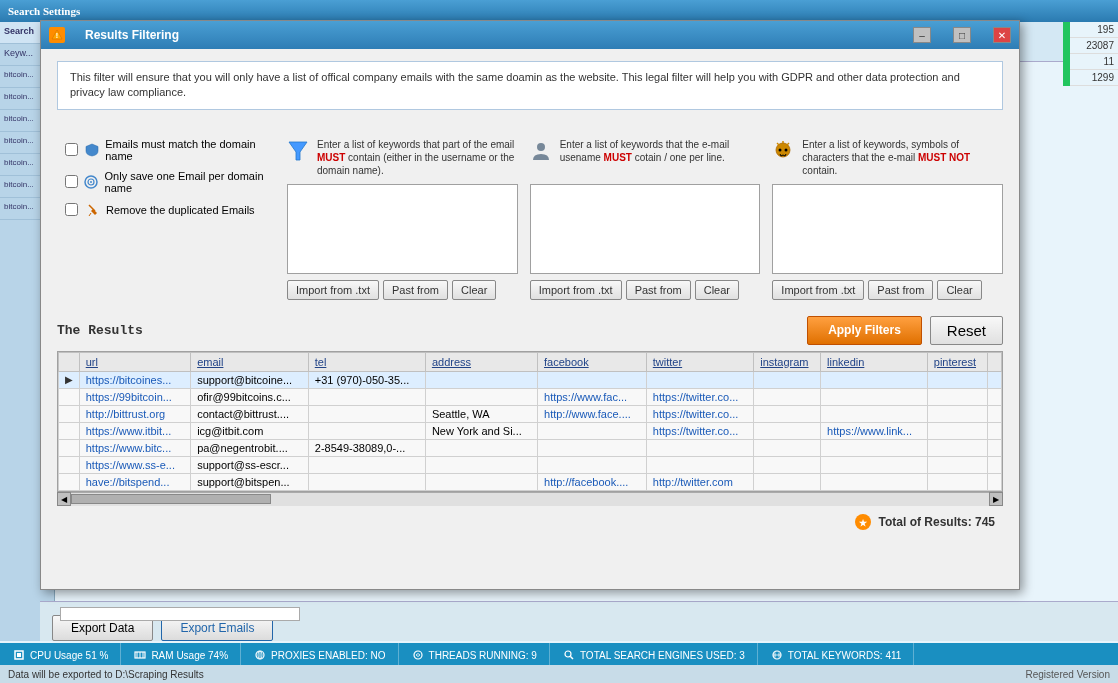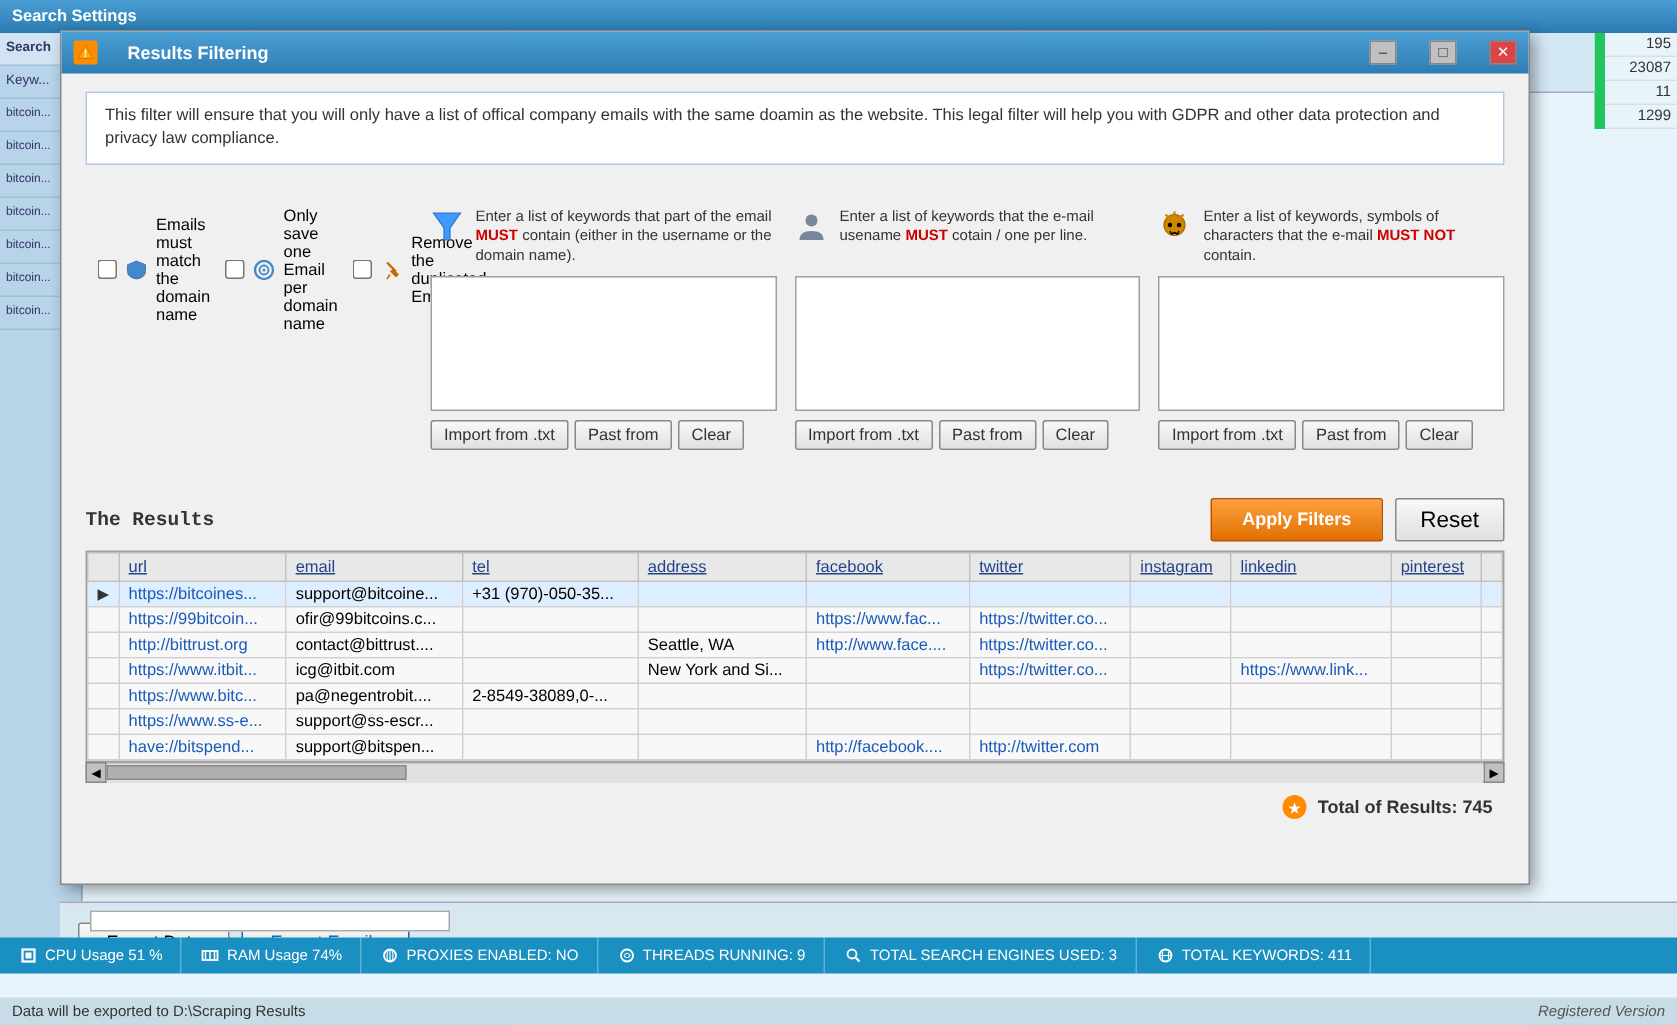--- a/index.html
+++ b/index.html
@@ -24,20 +24,21 @@
 
     .bg-title-bar {
       background: linear-gradient(to bottom, #4a9fd4, #2a7ab0);
       height: 22px;
       display: flex;
       align-items: center;
       padding: 0 8px;
       color: white;
       font-size: 11px;
       font-weight: bold;
+      font-family: Liberation Serif, serif;
     }
     .status-bottom-row {
       position: absolute;
       bottom: 0; left: 0; right: 0;
       height: 18px;
       background: #c8dce8;
       display: flex;
       align-items: center;
       padding: 0 8px;
       font-size: 10px;
@@ -137,21 +138,21 @@
       padding: 8px 12px;
       font-size: 11px;
       color: #333;
       line-height: 1.4;
       margin-bottom: 28px;
     }
 
     .filter-columns {
       display: flex;
       gap: 12px;
-      margin-bottom: 20px;
+      margin-bottom: 4px;
     }
 
     .filter-col {
       flex: 1;
       display: flex;
       flex-direction: column;
     }
 
     .filter-header {
       display: flex;
@@ -200,21 +201,21 @@
       border: 1px solid #888;
       background: linear-gradient(to bottom, #f8f8f8, #e0e0e0);
       cursor: pointer;
       color: #333;
       border-radius: 2px;
     }
 
     
     .checkbox-options {
       display: flex;
-      flex-direction: row;
+      flex-direction: column;
       gap: 8px;
       margin-bottom: 4px;
       padding-left: 8px;
     }
     .checkbox-row {
       display: flex;
       align-items: center;
       gap: 6px;
       font-size: 11px;
     }
@@ -474,21 +475,21 @@
 
   <div class="footer-area">
     <button class="export-btn">Export Data</button>
     <button class="export-btn primary">Export Emails</button>
   </div>
 
   <div class="progress-bar-area" style="bottom:62px;left:60px;">
     <div class="progress-bar-track"></div>
   </div>
 
-  <div class="status-bar-top" style="bottom:34px;left:0;right:0;height:24px;background:#1a8fc1;display:flex;align-items:center;position:absolute;">
+  <div class="status-bar-top" style="bottom:16px;left:0;right:0;height:24px;background:#1a8fc1;display:flex;align-items:center;position:absolute;">
 
     <div class="status-item">
       <div class="status-icon">
         <svg width="12" height="12" viewBox="0 0 12 12">
             <rect x="2" y="2" width="8" height="8" fill="none" stroke="white" stroke-width="1.5"></rect>
             <rect x="4" y="4" width="4" height="4" fill="white"></rect>
           </svg>
       </div>
       <span>CPU Usage 51 %</span>
     </div>
@@ -545,21 +546,21 @@
             <line x1="8" y1="3.5" x2="8" y2="8.5" stroke="white" stroke-width="0.8"></line>
           </svg>
       </div>
       <span>TOTAL KEYWORDS: 411</span>
     </div>
   </div>
 
   <div class="status-bottom-row">
     <span>Data will be exported to D:\Scraping Results</span>
     <span style="flex:1;"></span>
-    <span style="font-style:italic;color:#555;">Registered Version</span>
+    <span style="color:#555;">Registered Version</span>
   </div>
 </div>
 
 <div class="modal-overlay">
 
   <div class="modal-title-bar">
     <div class="modal-title-icon">
       <svg width="12" height="12" viewBox="0 0 12 12">
         <polygon points="6,1 11,10 1,10" fill="orange" stroke="#c60" stroke-width="0.5"></polygon>
         <text x="6" y="9" text-anchor="middle" fill="white" font-size="7" font-weight="bold">!</text>

